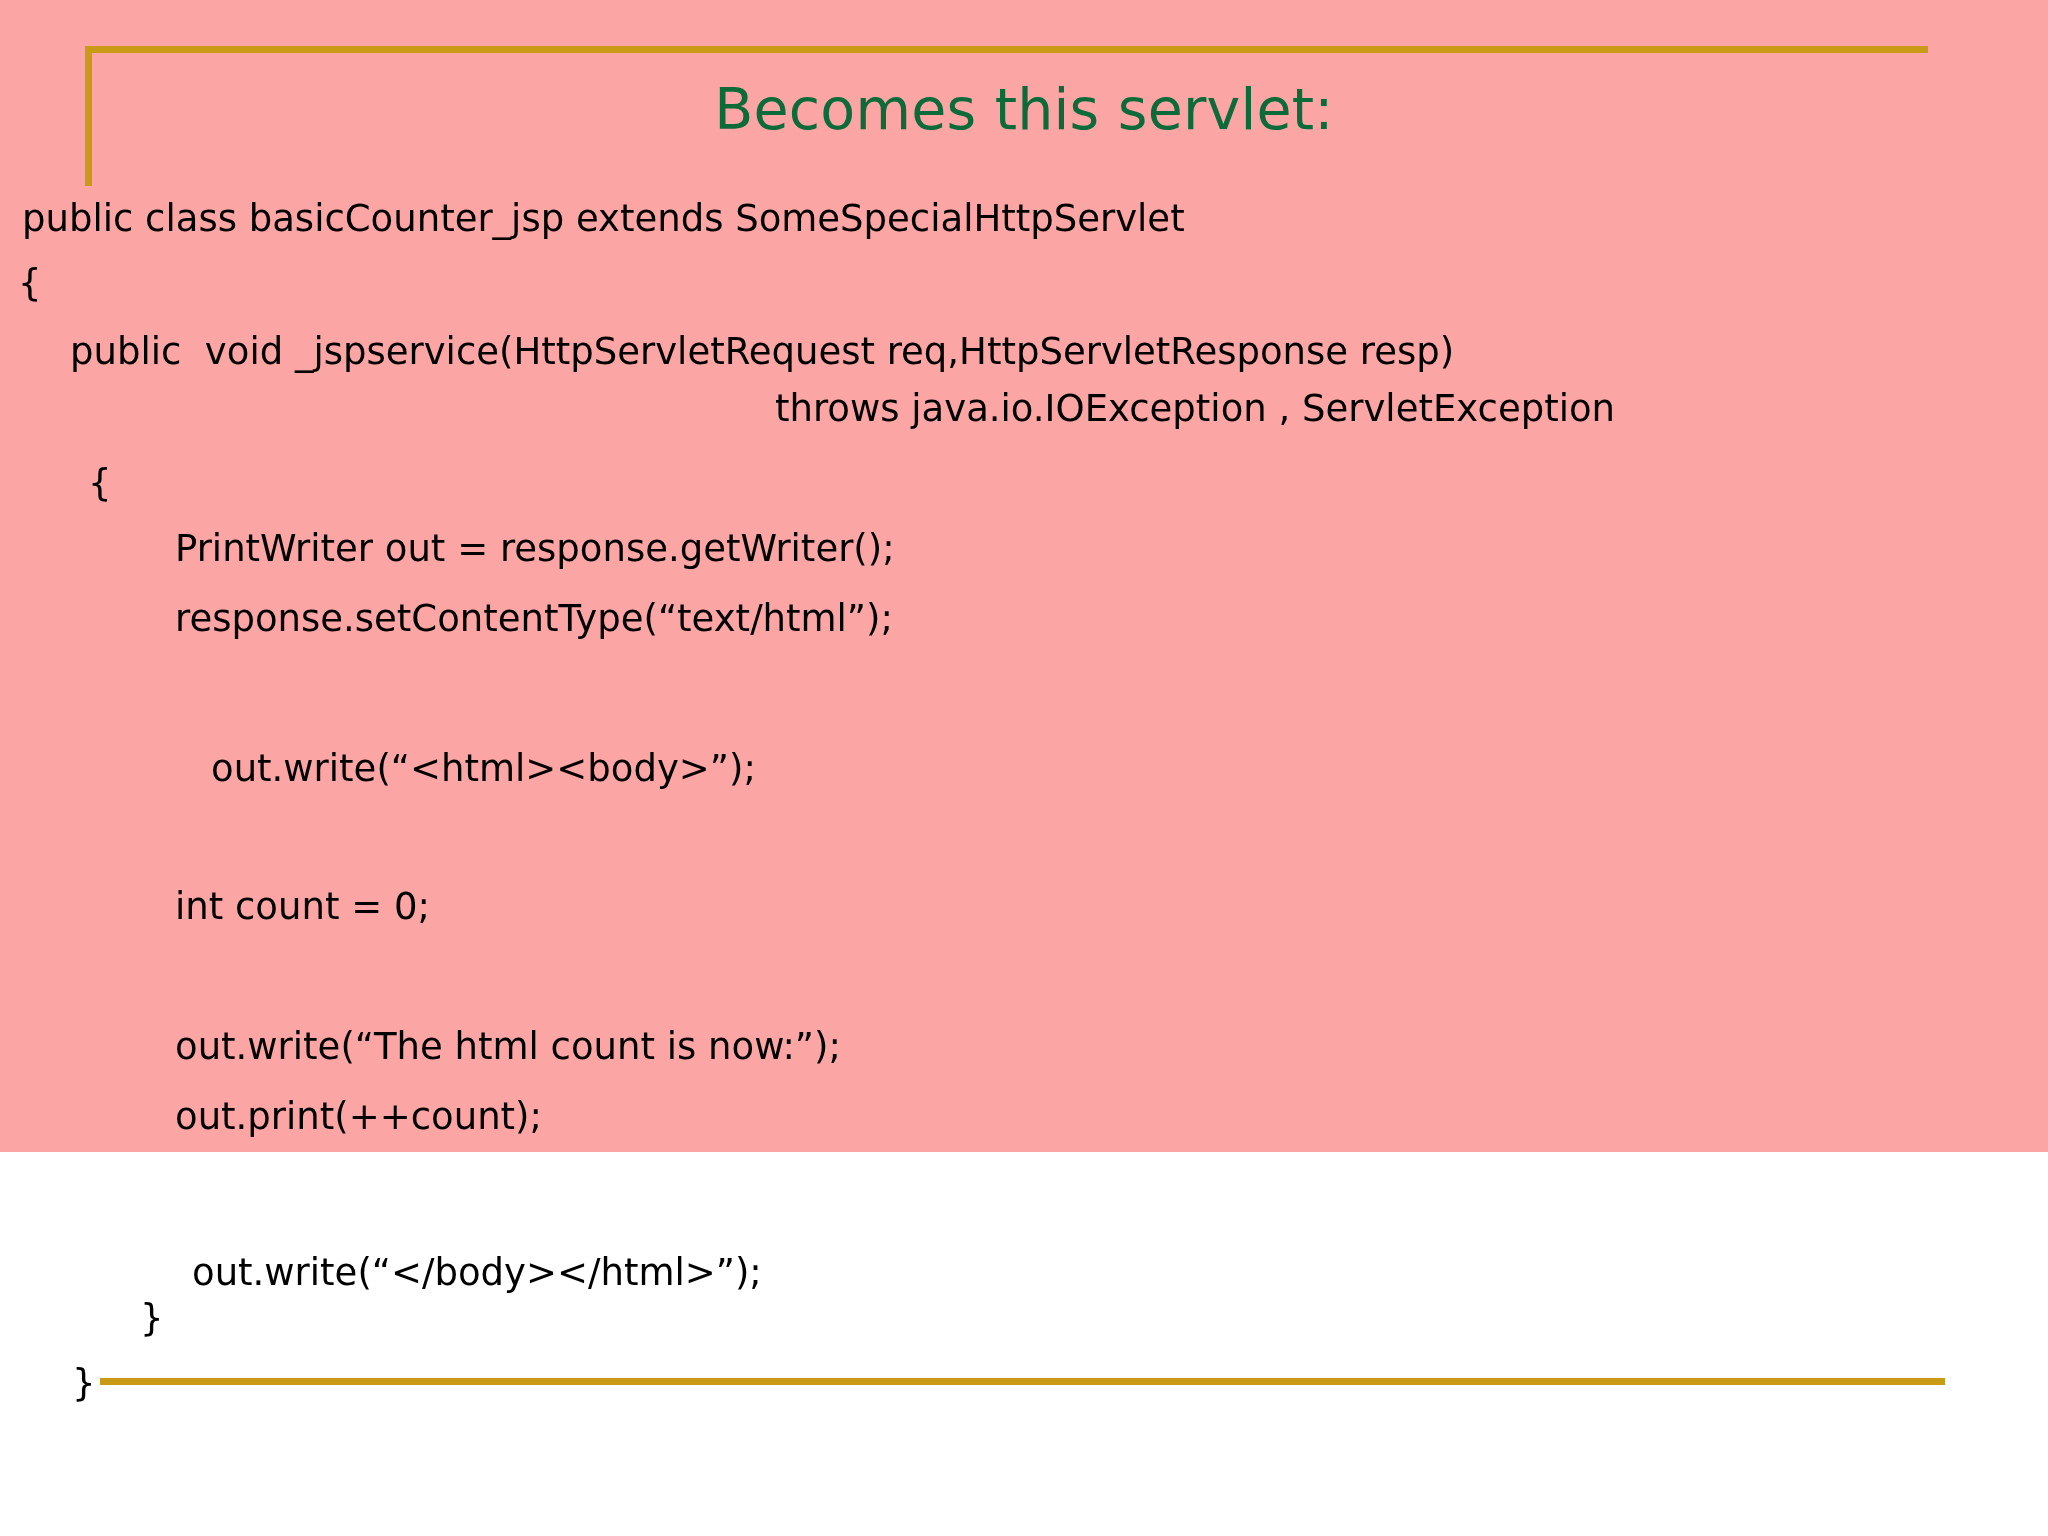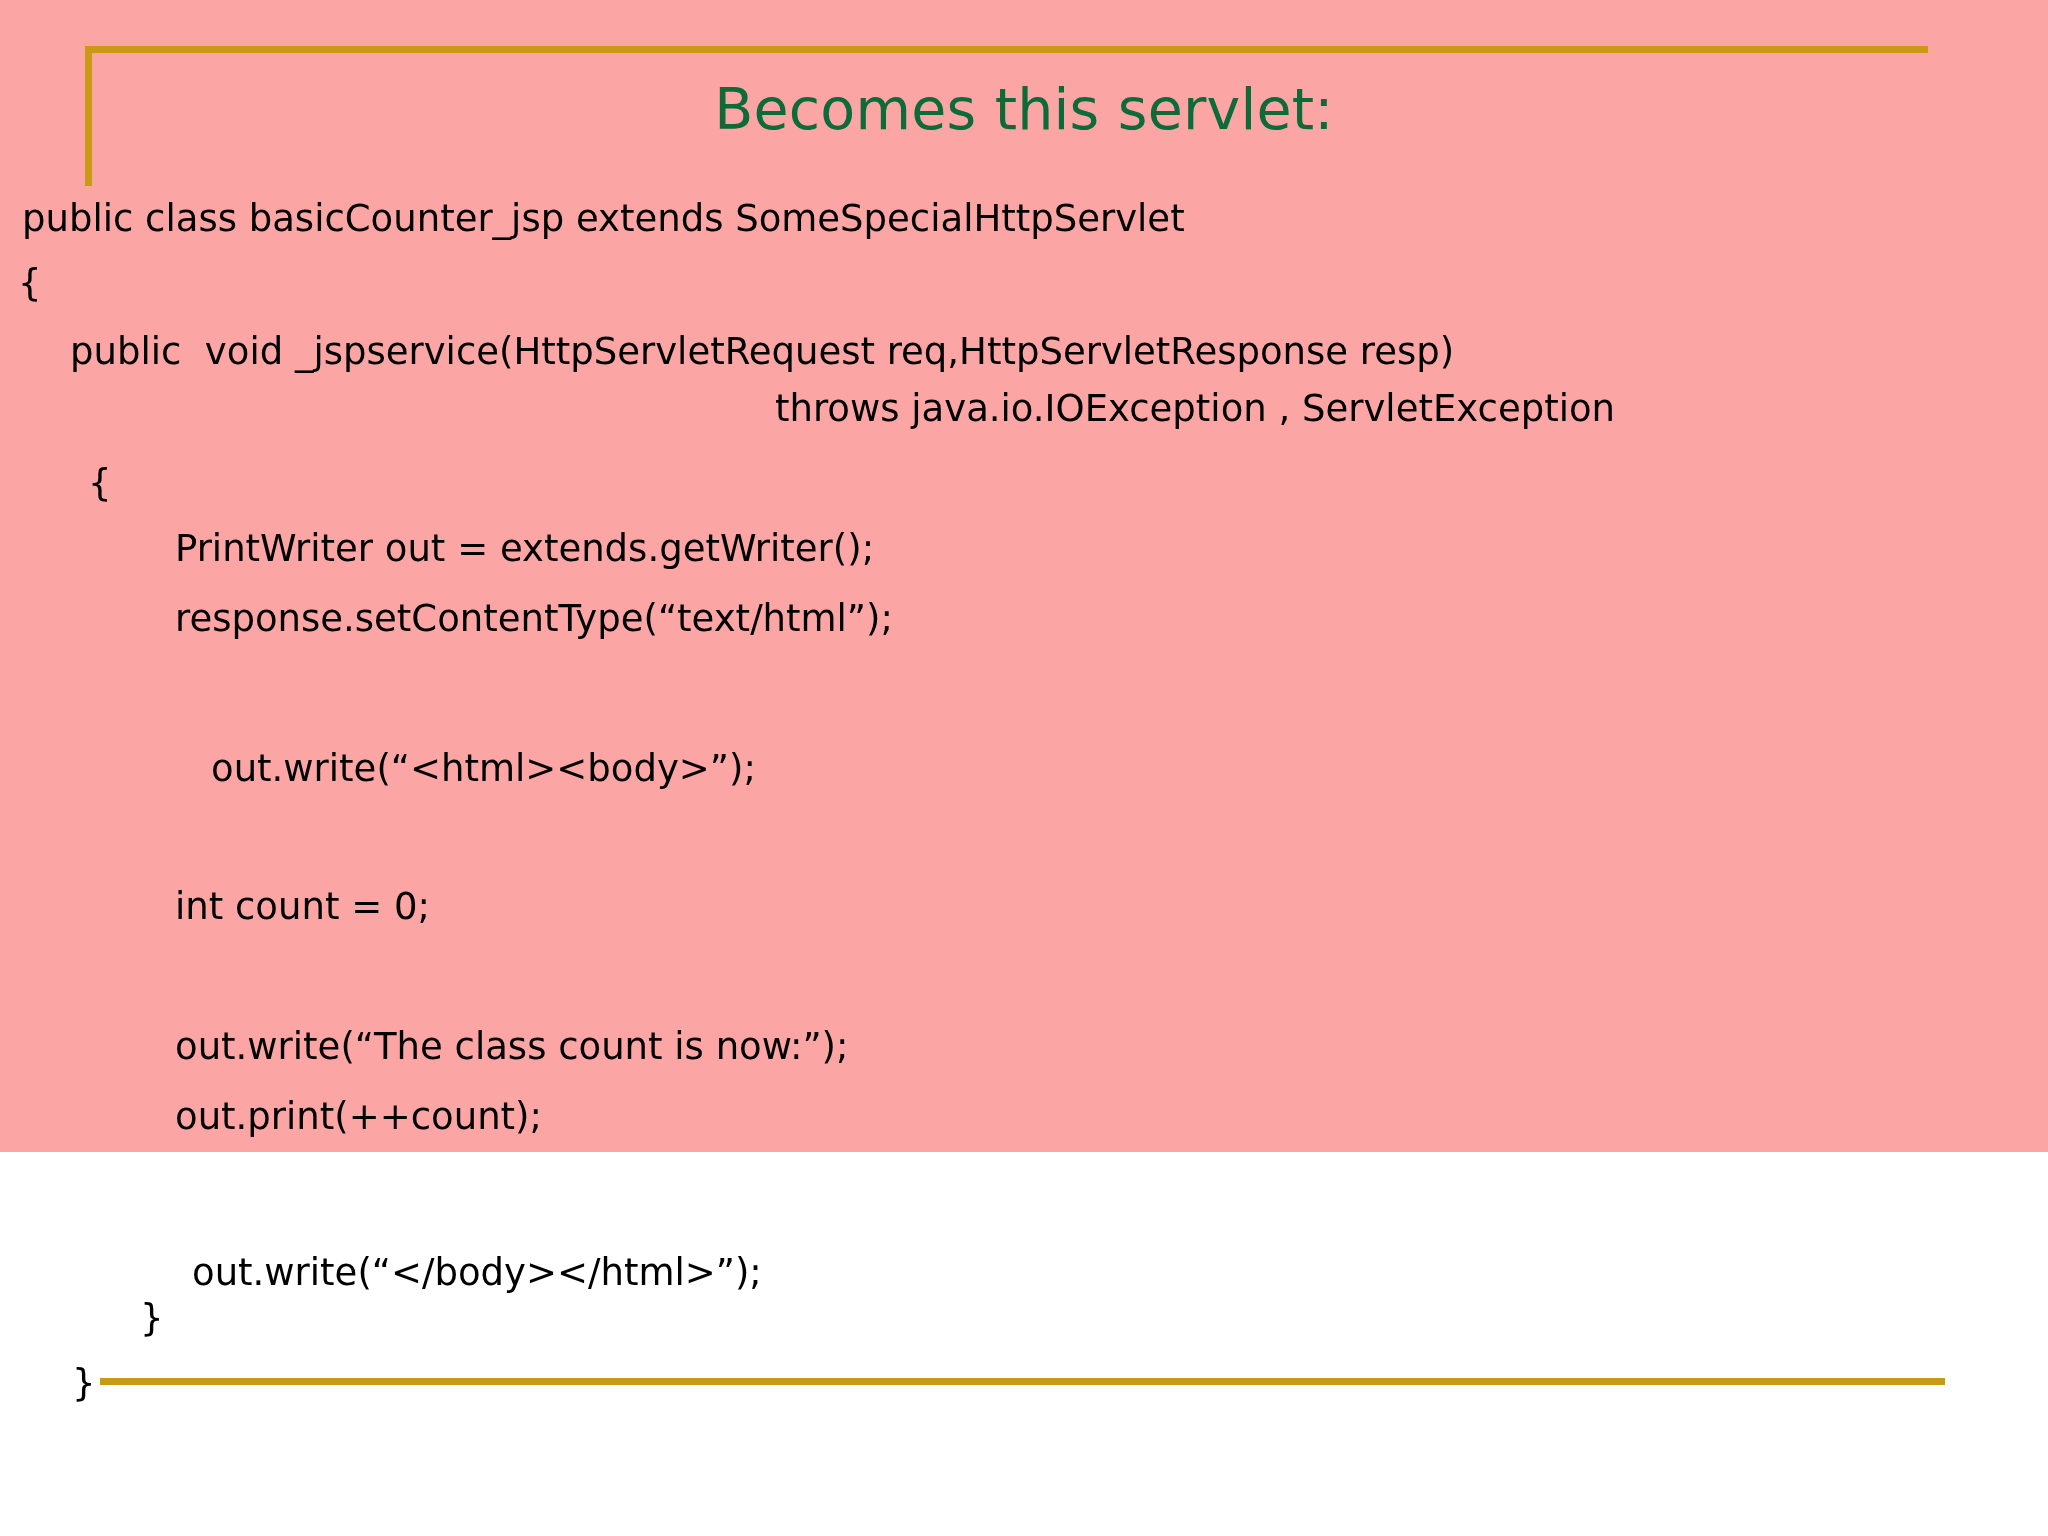--- a/index.html
+++ b/index.html
@@ -111,24 +111,24 @@
   <div class="rule-bottom"></div>
 
   <div class="title">Becomes this servlet:</div>
 
   <div class="code">
     <div class="ln l-class">public class basicCounter_jsp extends SomeSpecialHttpServlet</div>
     <div class="ln l-open1">{</div>
     <div class="ln l-throws">throws java.io.IOException , ServletException</div>
     <div class="ln l-sig">public  void _jspservice(HttpServletRequest req,HttpServletResponse resp)</div>
     <div class="ln l-open2">{</div>
-    <div class="ln l-pw">PrintWriter out = extends.getWriter();</div>
+    <div class="ln l-pw">PrintWriter out = response.getWriter();</div>
     <div class="ln l-ctype">response.setContentType(“text/html”);</div>
     <div class="ln l-writehead">out.write(“&lt;html&gt;&lt;body&gt;”);</div>
     <div class="ln l-count">int count = 0;</div>
-    <div class="ln l-writemsg">out.write(“The class count is now:”);</div>
+    <div class="ln l-writemsg">out.write(“The html count is now:”);</div>
     <div class="ln l-printcnt">out.print(++count);</div>
     <div class="ln l-writetail">out.write(“&lt;/body&gt;&lt;/html&gt;”);</div>
     <div class="ln l-close1">}</div>
     <div class="ln l-close2">}</div>
   </div>
 
 </div>
 
 </body></html>

